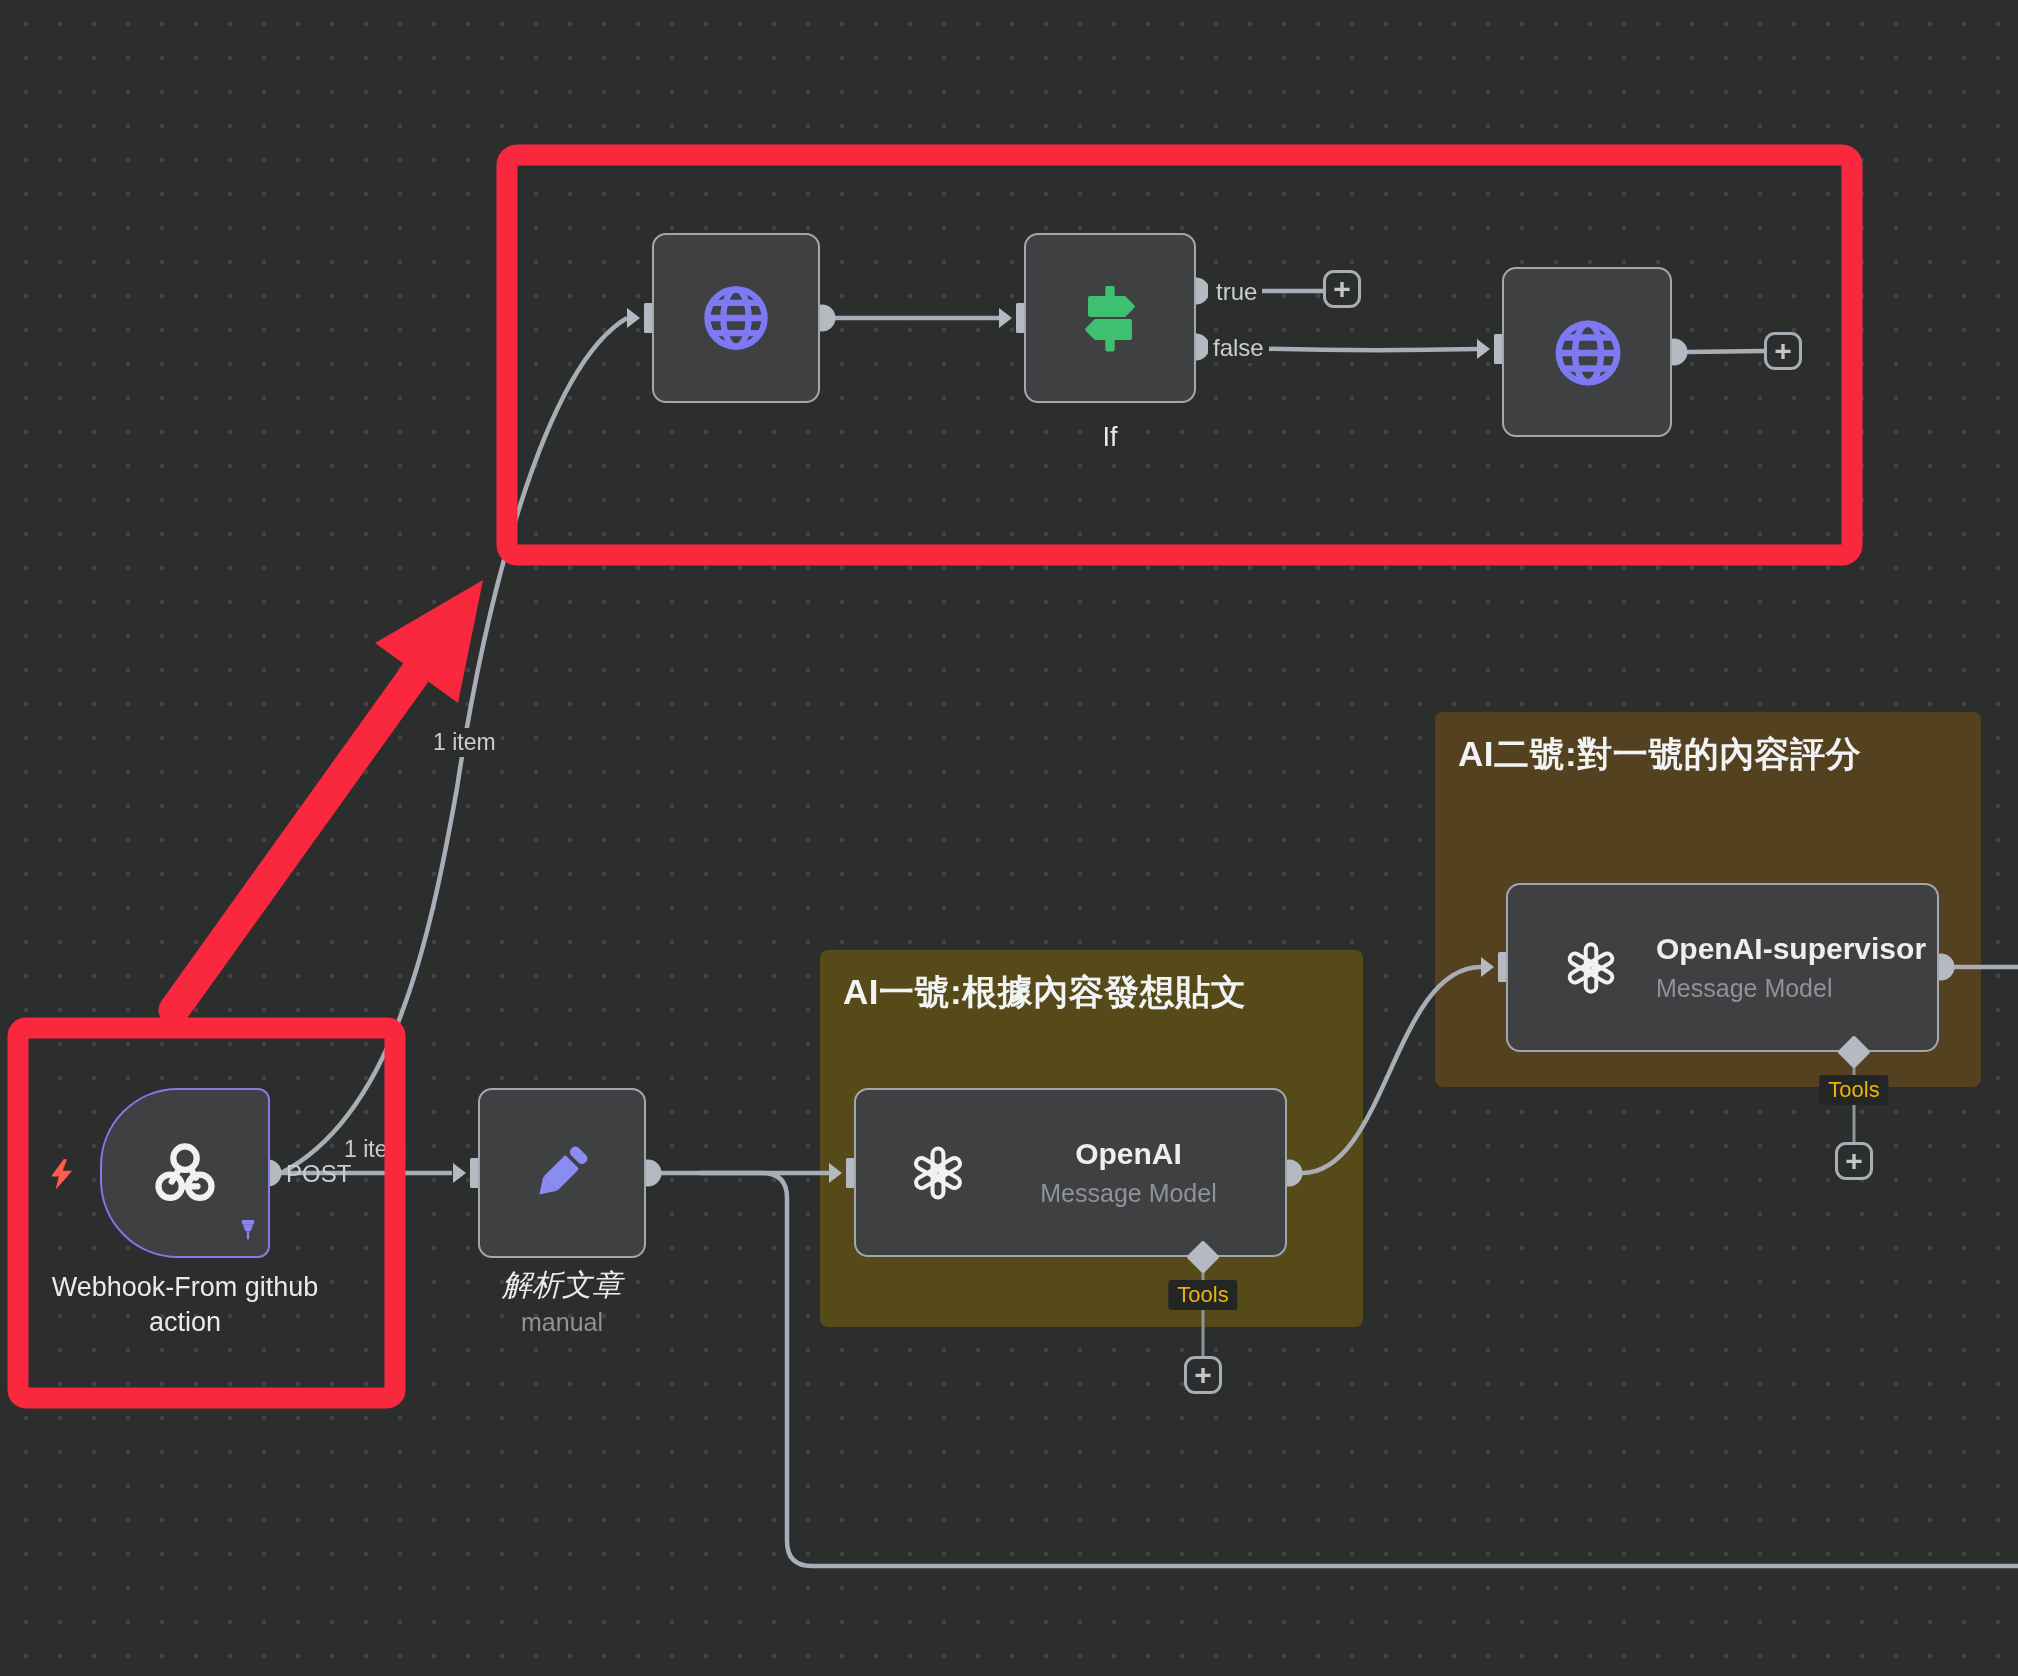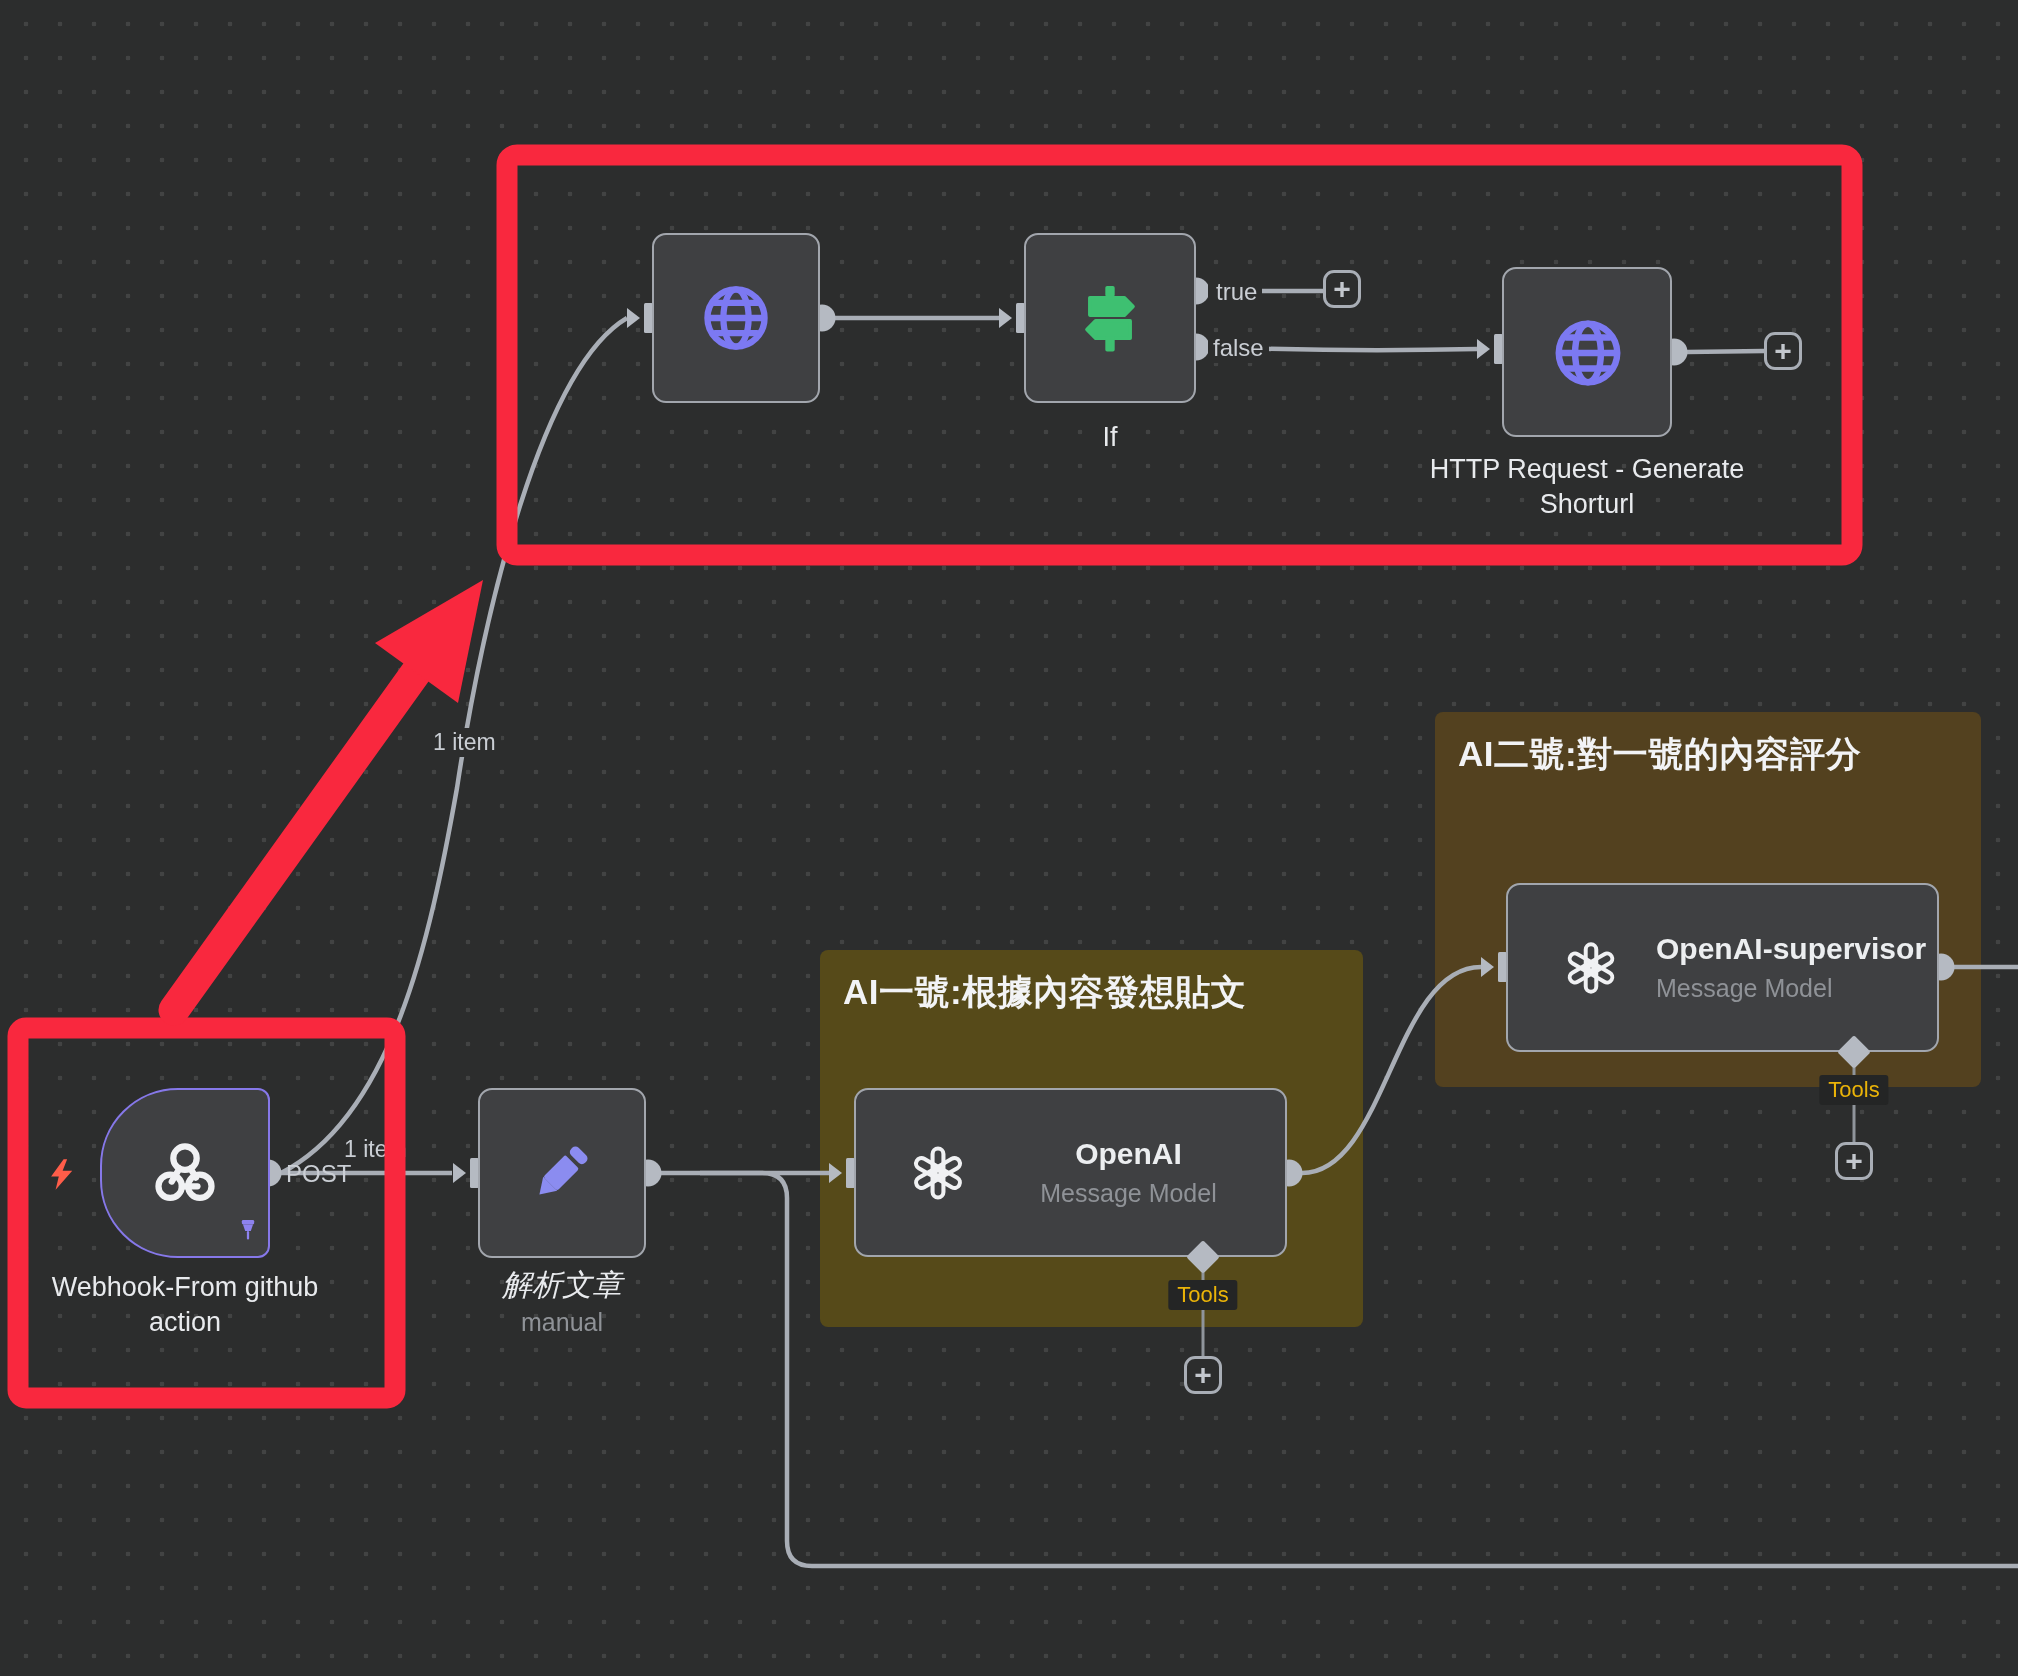--- a/index.html
+++ b/index.html
@@ -202,21 +202,20 @@
       <span>+</span>
     </div>
   <div class="plus-btn" style="left:1184px;top:1356px;">
       <span>+</span>
     </div>
   <div class="plus-btn" style="left:1835px;top:1142px;">
       <span>+</span>
     </div>
 
   <div class="nlabel" style="left:1030px;top:420px;width:160px;">If</div>
-  <div class="nlabel" style="left:1417px;top:452px;width:340px;">HTTP Request - Generate Shorturl</div>
   <div class="nlabel" style="left:35px;top:1270px;width:300px;">Webhook-From github action</div>
   <div class="nlabel" style="left:462px;top:1267px;width:200px;font-size:30px;font-style:italic;">解析文章</div>
   <div class="sublabel" style="left:462px;top:1308px;width:200px;font-size:25px;">manual</div>
 
   <span class="portlabel" style="left:286px;top:1160px;">POST</span>
   <span class="portlabel" style="left:344px;top:1136px;font-size:23px;">1 item</span>
   <span class="portlabel masked" style="left:428px;top:728px;font-size:23px;">1 item</span>
   <span class="portlabel masked" style="left:1208px;top:277px;padding-left:8px;">true</span>
   <span class="portlabel masked" style="left:1208px;top:333px;">false</span>
   <span class="toolslabel" style="left:1203px;top:1280px;">Tools</span>

